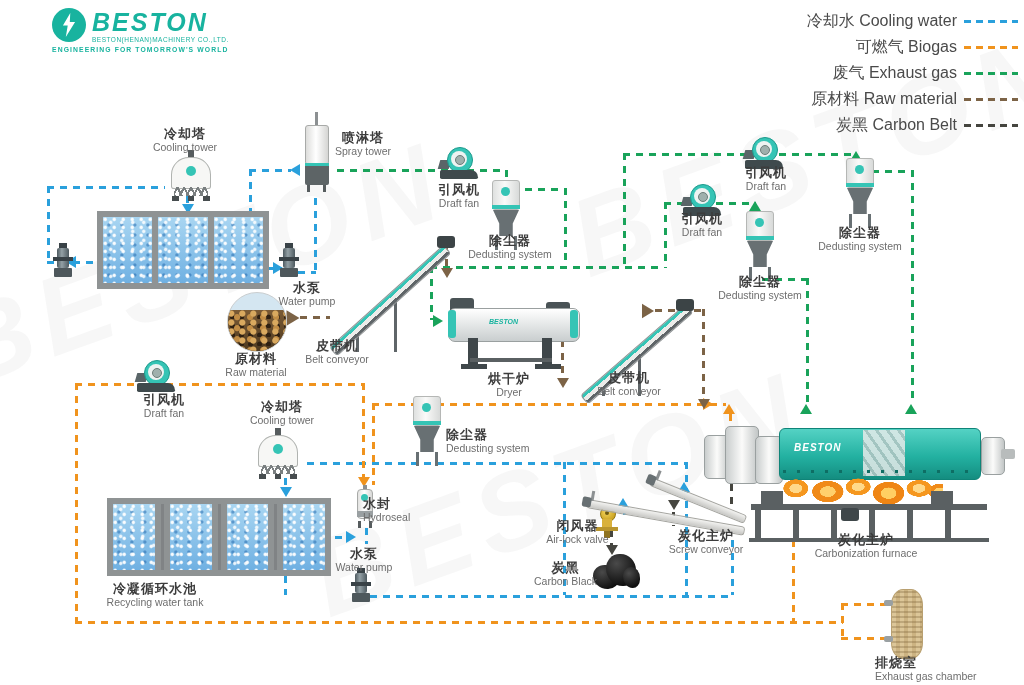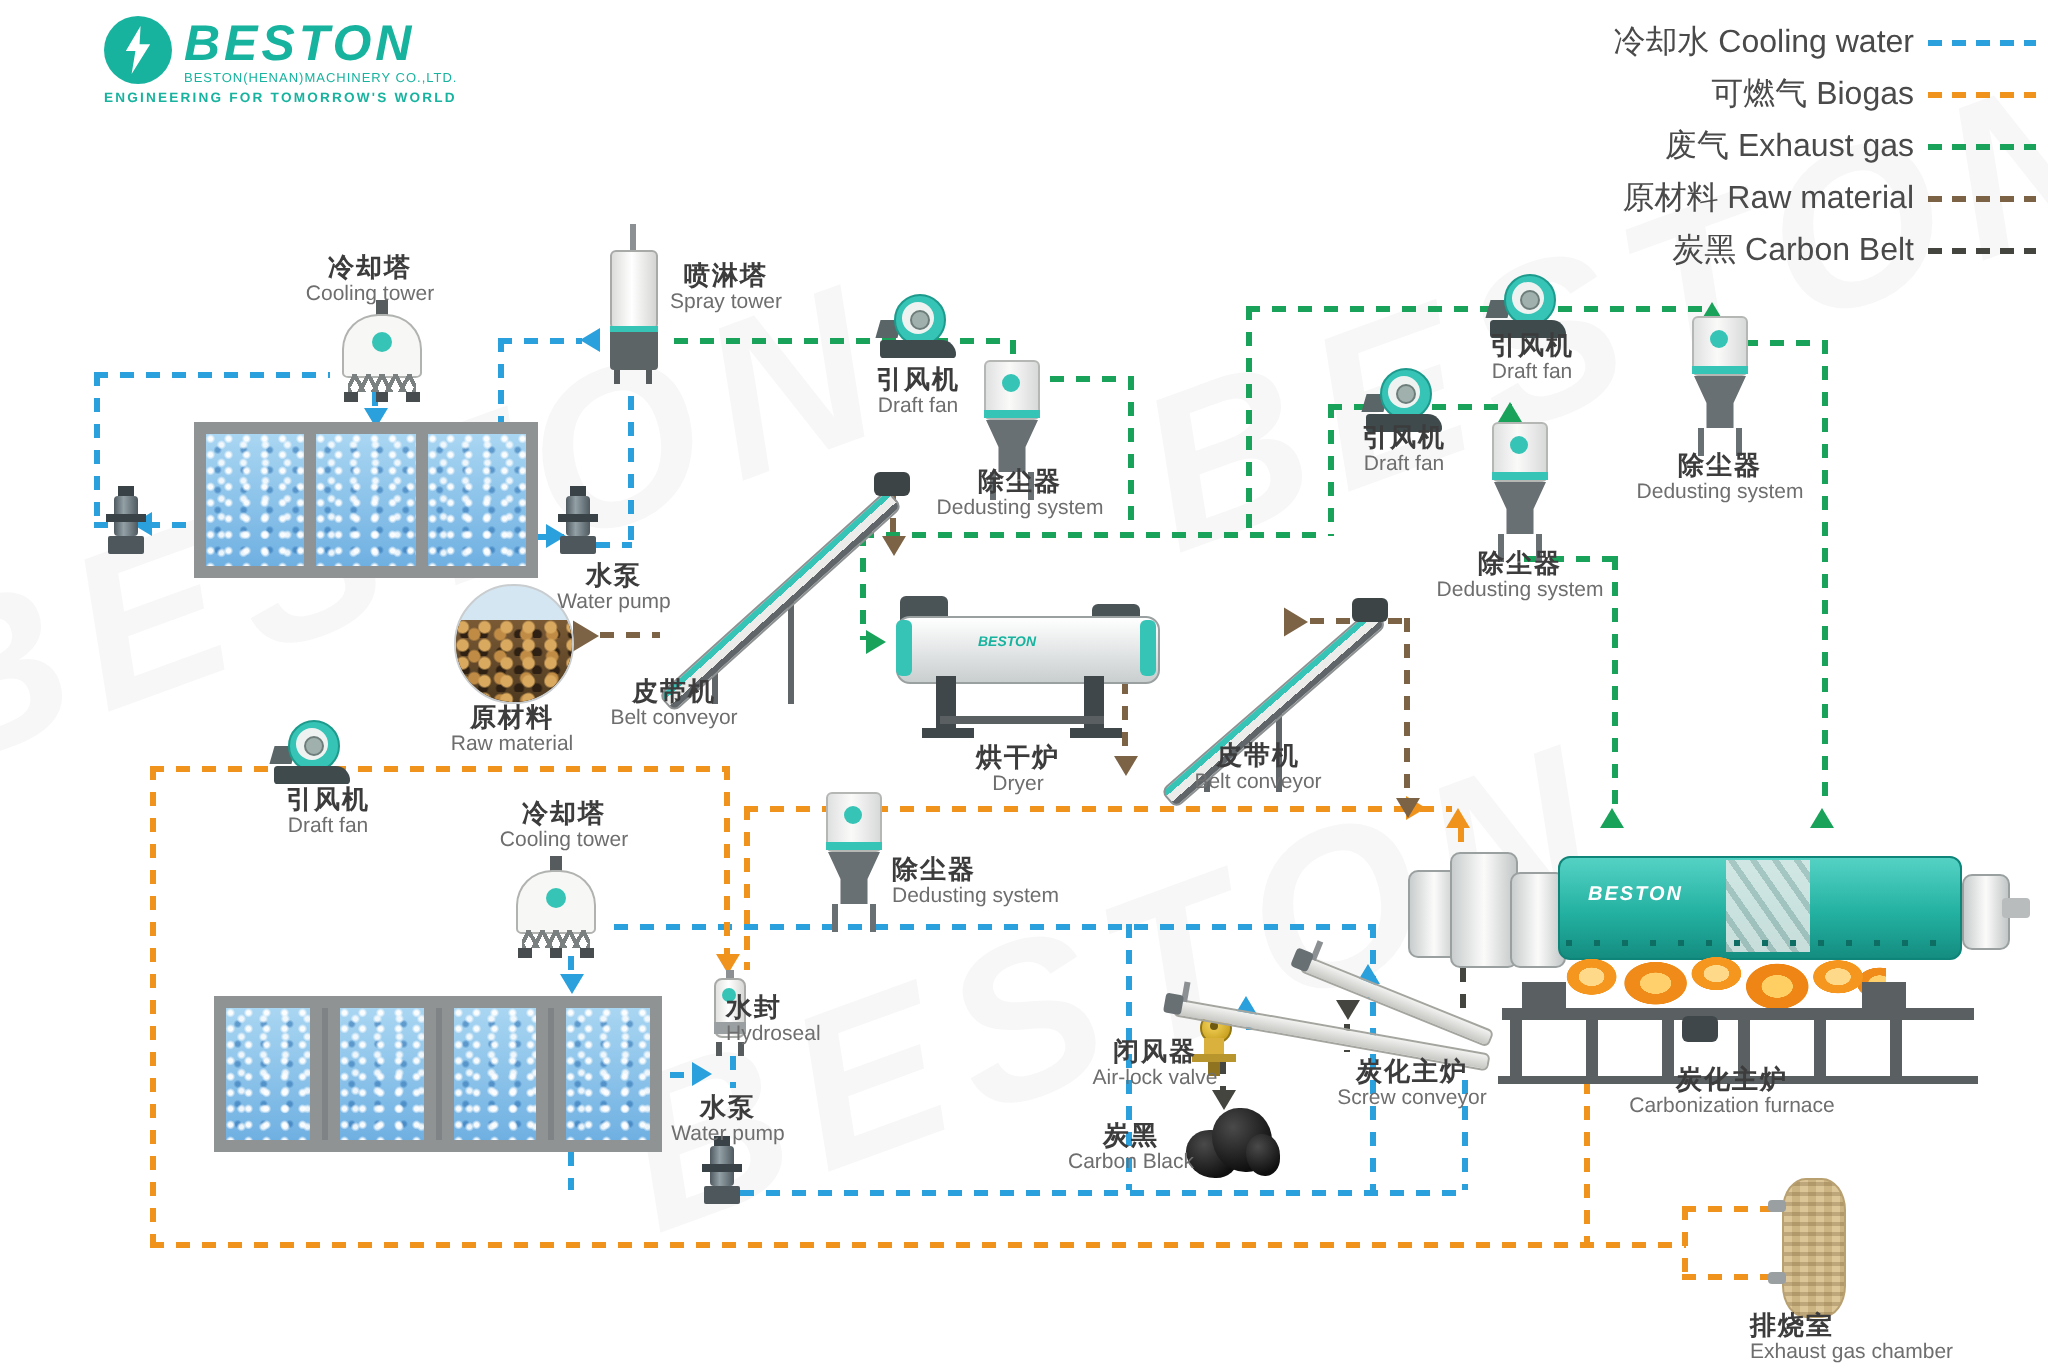--- a/index.html
+++ b/index.html
@@ -565,20 +565,24 @@
     <div class="en">Dedusting system</div>
   </div>
   <div class="lbl" style="left:129px;top:393px;width:70px">
     <div class="zh">引风机</div>
     <div class="en">Draft fan</div>
   </div>
   <div class="lbl" style="left:237px;top:400px;width:90px">
     <div class="zh">冷却塔</div>
     <div class="en">Cooling tower</div>
   </div>
+  <div class="lbl" style="left:80px;top:582px;width:150px">
+    <div class="zh">冷凝循环水池</div>
+    <div class="en">Recycling water tank</div>
+  </div>
   <div class="lbl left" style="left:363px;top:497px;width:80px">
     <div class="zh">水封</div>
     <div class="en">Hydroseal</div>
   </div>
   <div class="lbl" style="left:324px;top:547px;width:80px">
     <div class="zh">水泵</div>
     <div class="en">Water pump</div>
   </div>
   <div class="lbl" style="left:530px;top:519px;width:95px">
     <div class="zh">闭风器</div>

